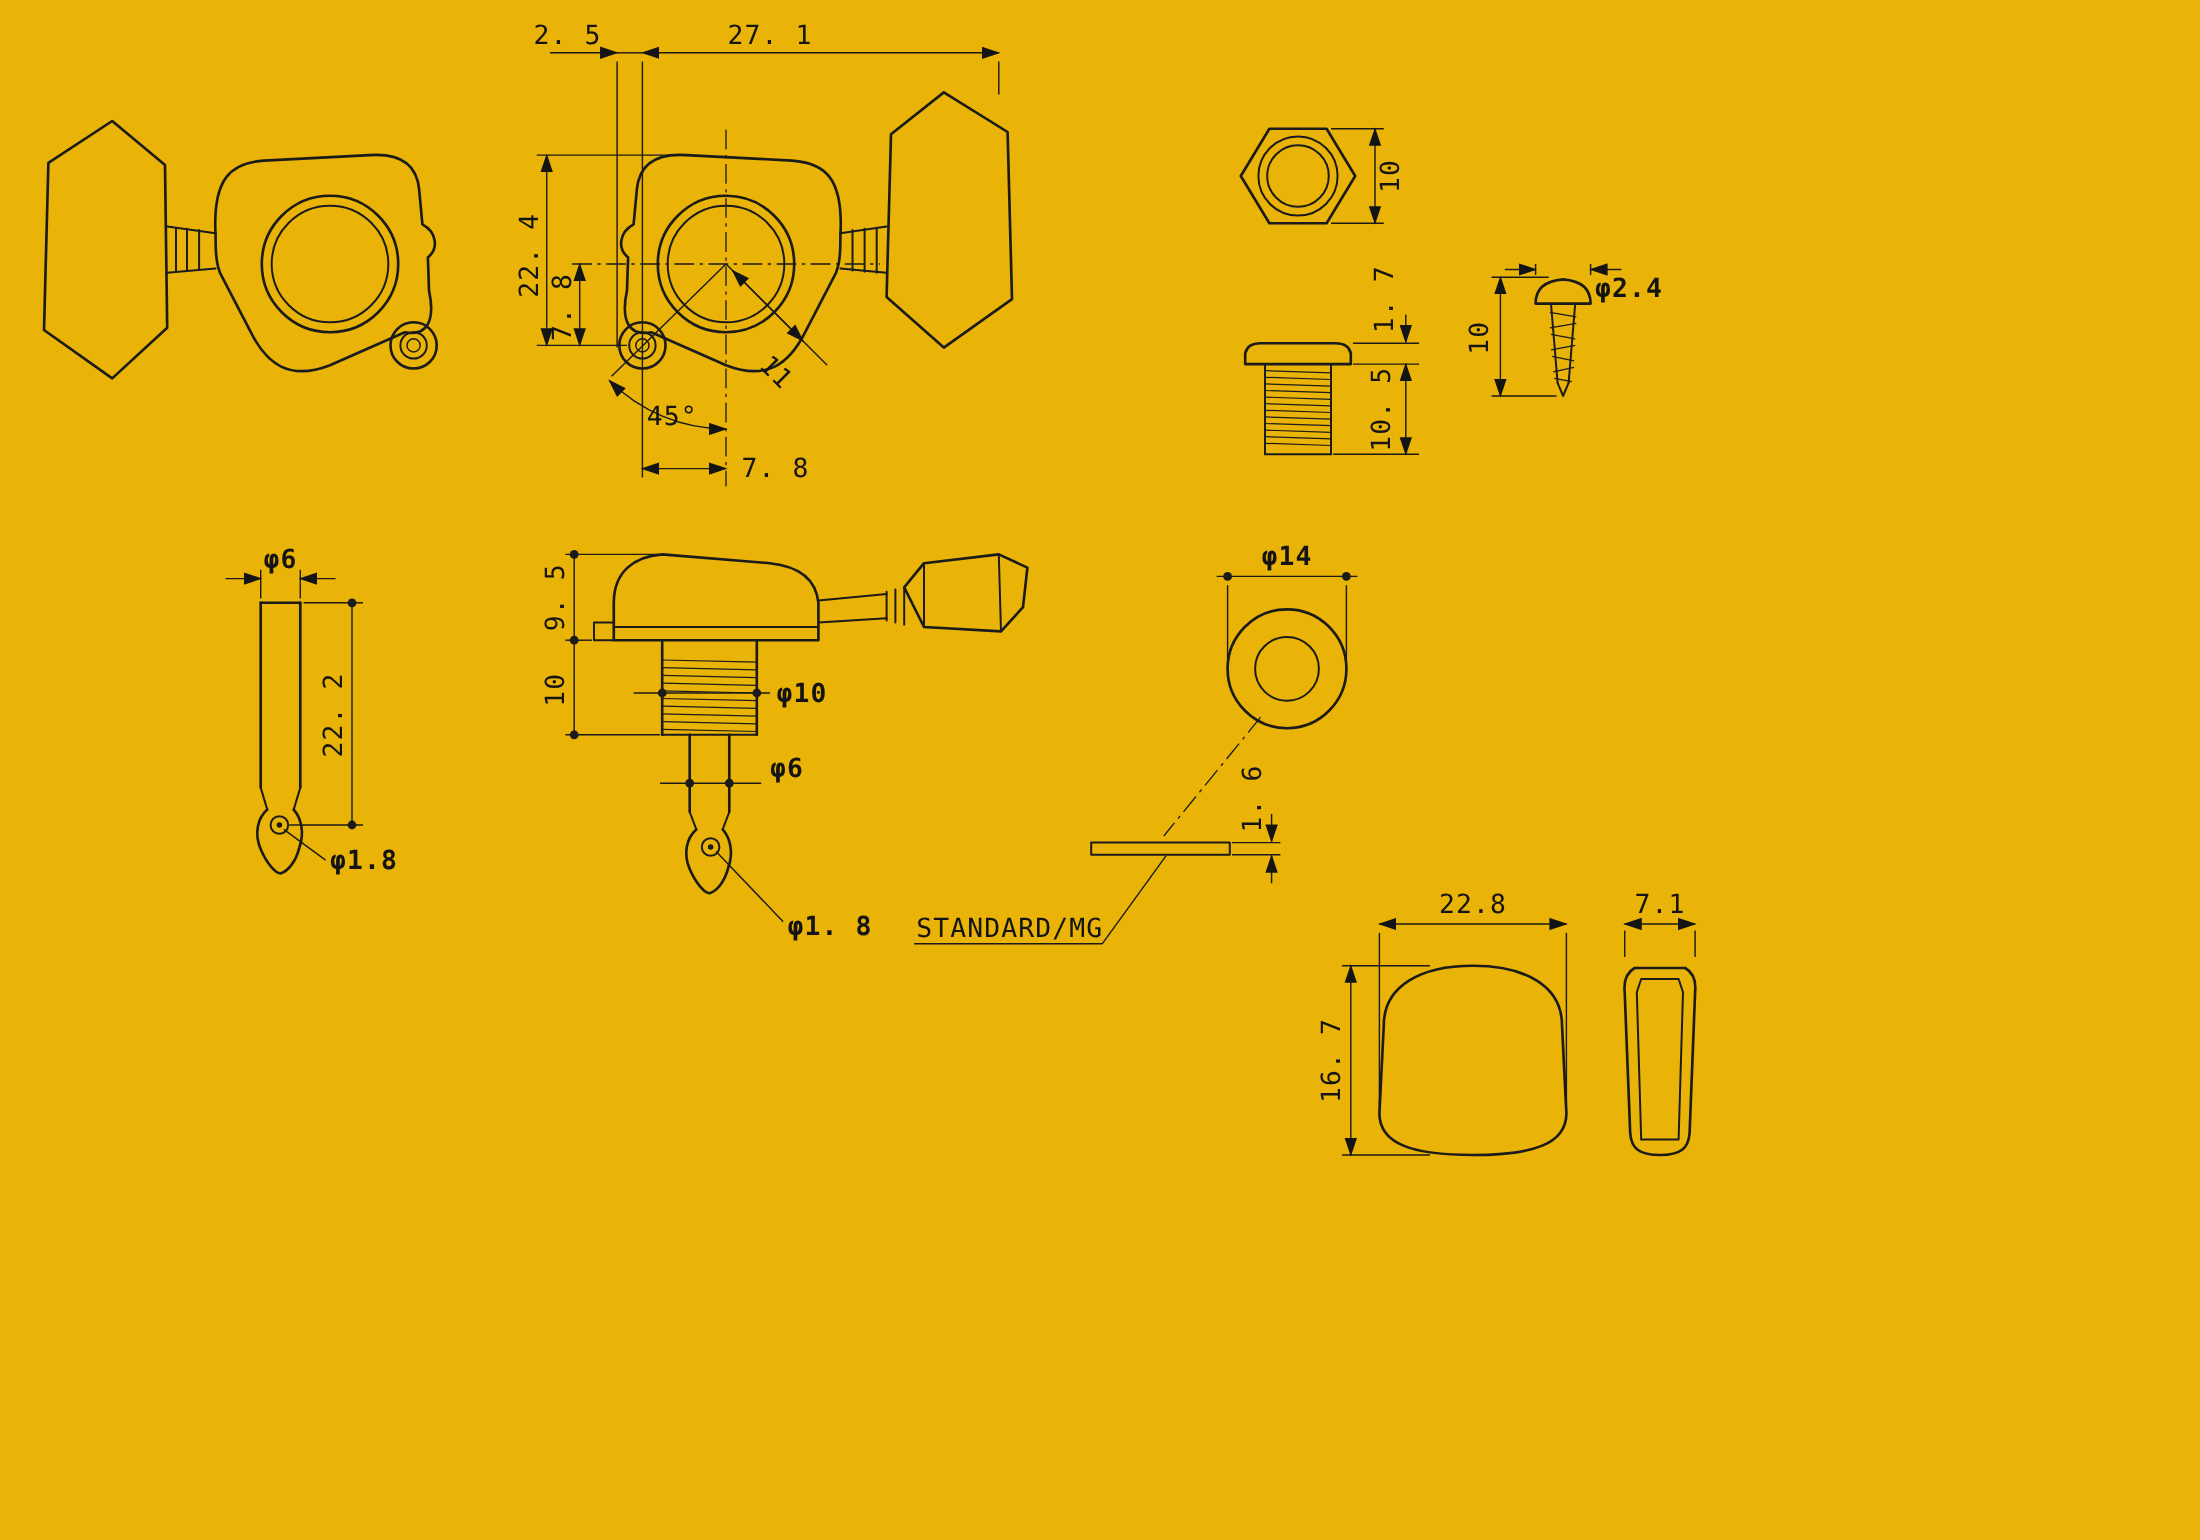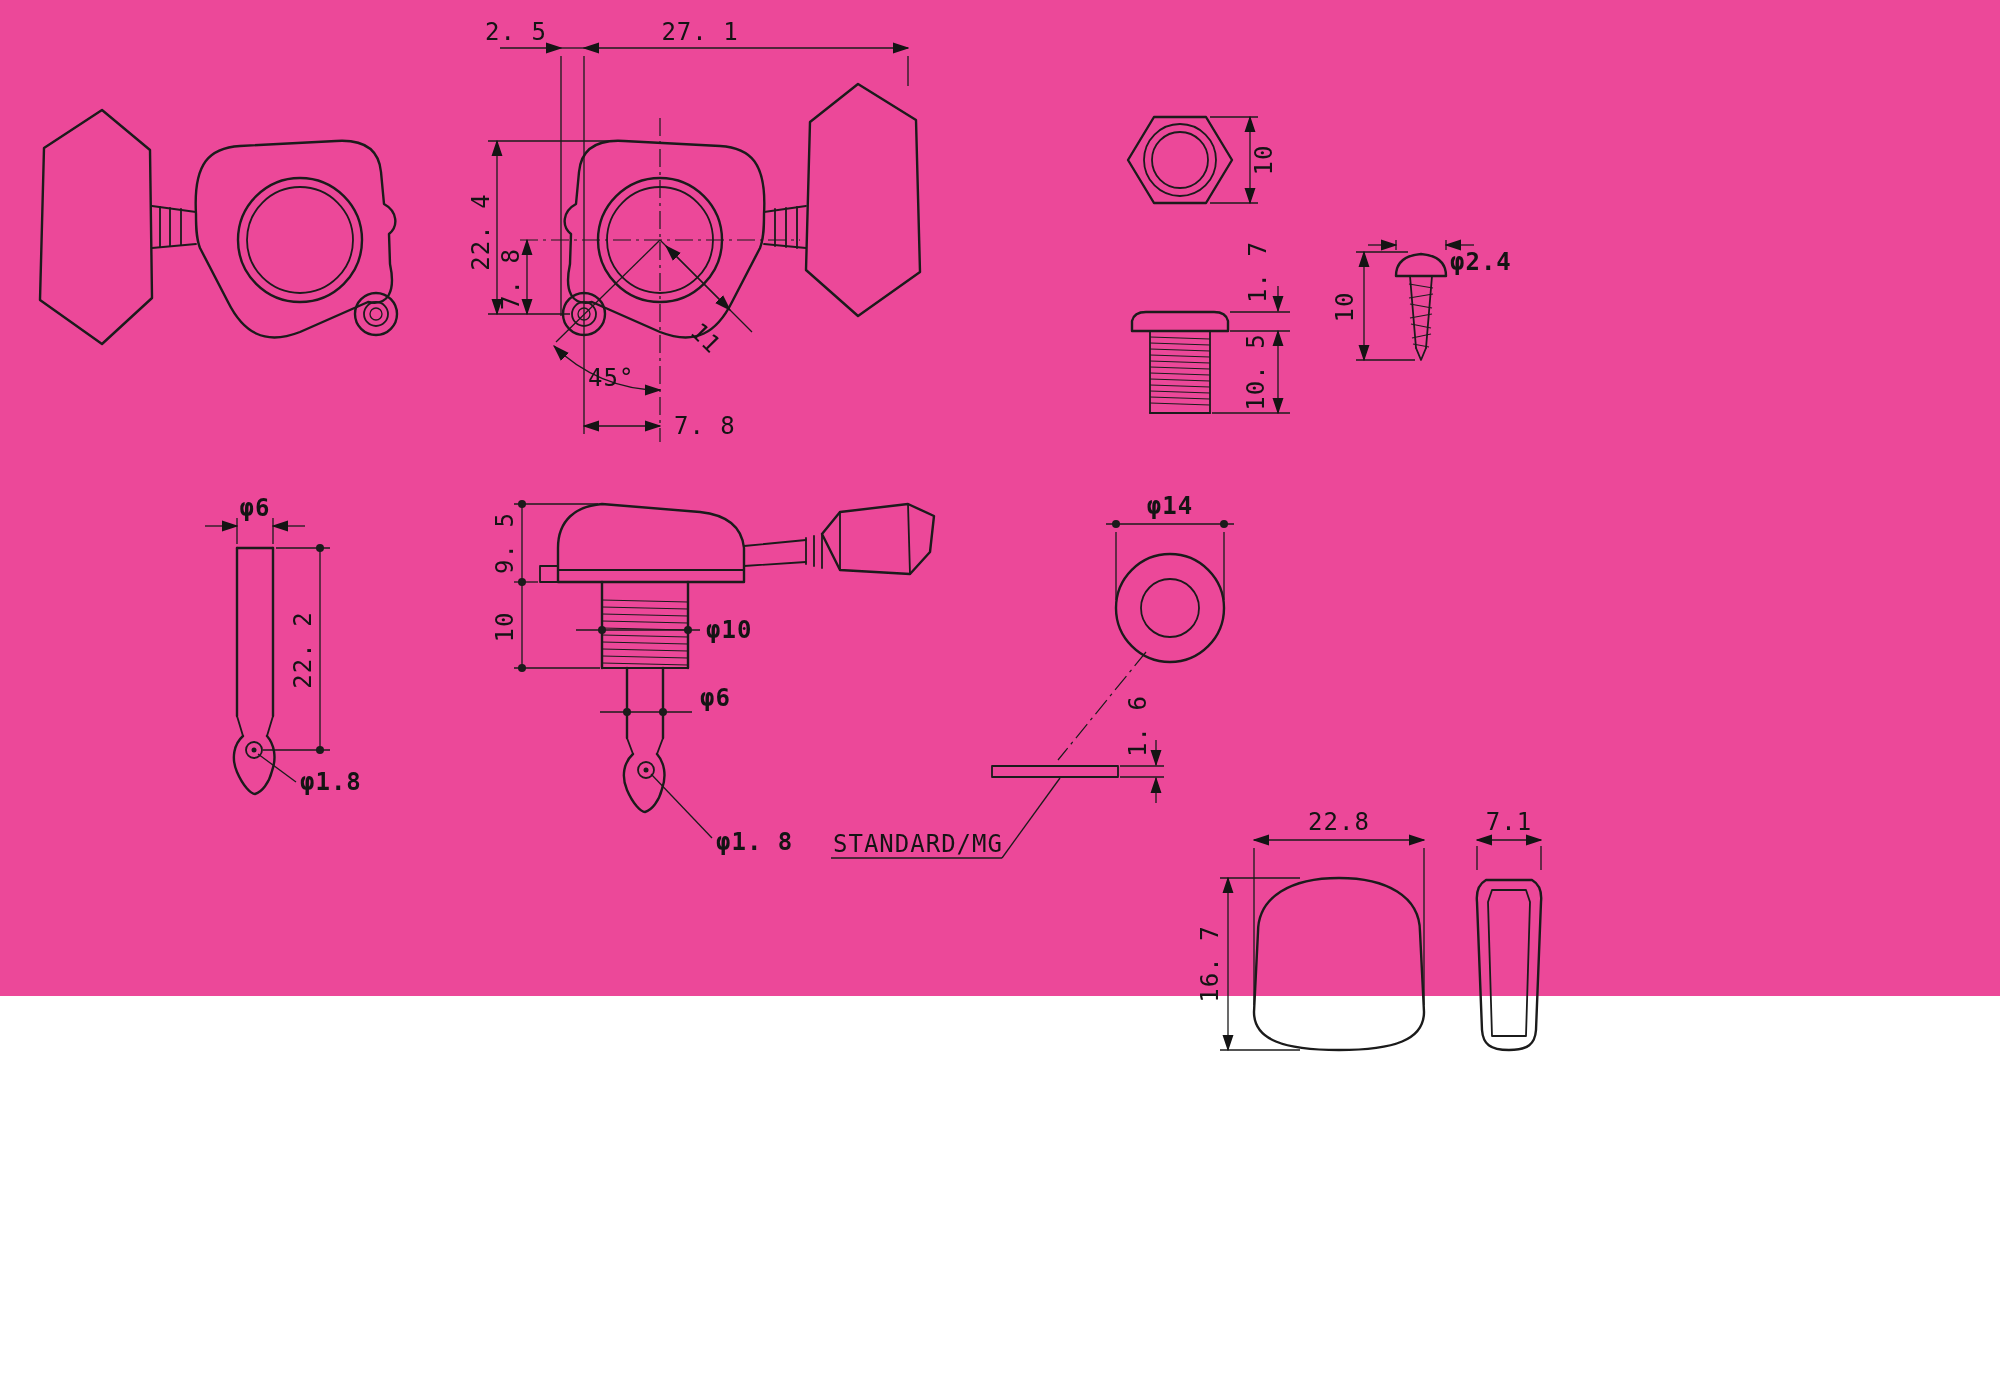--- a/index.html
+++ b/index.html
@@ -1,17 +1,17 @@
 <!DOCTYPE html>
 <html><head>
 <meta charset="utf-8">
 <style>
   html,body{margin:0;padding:0;background:#ffffff;}
   body{width:2000px;height:1400px;font-family:"DejaVu Sans Mono", monospace;}
-  #canvas{position:relative;width:2000px;height:996px;background:#ec4899;}
+  #canvas{position:relative;width:2000px;height:1400px;background:#eab308;}
   svg{display:block;}
   .ol{fill:none;stroke:#1b1b1b;stroke-width:2.4;stroke-linejoin:round;stroke-linecap:round;}
   .ol2{fill:none;stroke:#1b1b1b;stroke-width:1.8;stroke-linejoin:round;stroke-linecap:round;}
   .thin{fill:none;stroke:#1b1b1b;stroke-width:1.3;}
   .cl{fill:none;stroke:#1b1b1b;stroke-width:1.2;stroke-dasharray:18 5 3 5;}
   .thr{fill:none;stroke:#1b1b1b;stroke-width:1.1;}
   .dot{fill:#1b1b1b;stroke:none;}
   text{font-family:"DejaVu Sans Mono", monospace;font-size:24px;fill:#141414;letter-spacing:1px;}
   .b{font-weight:bold;}
   .mid{text-anchor:middle;}

